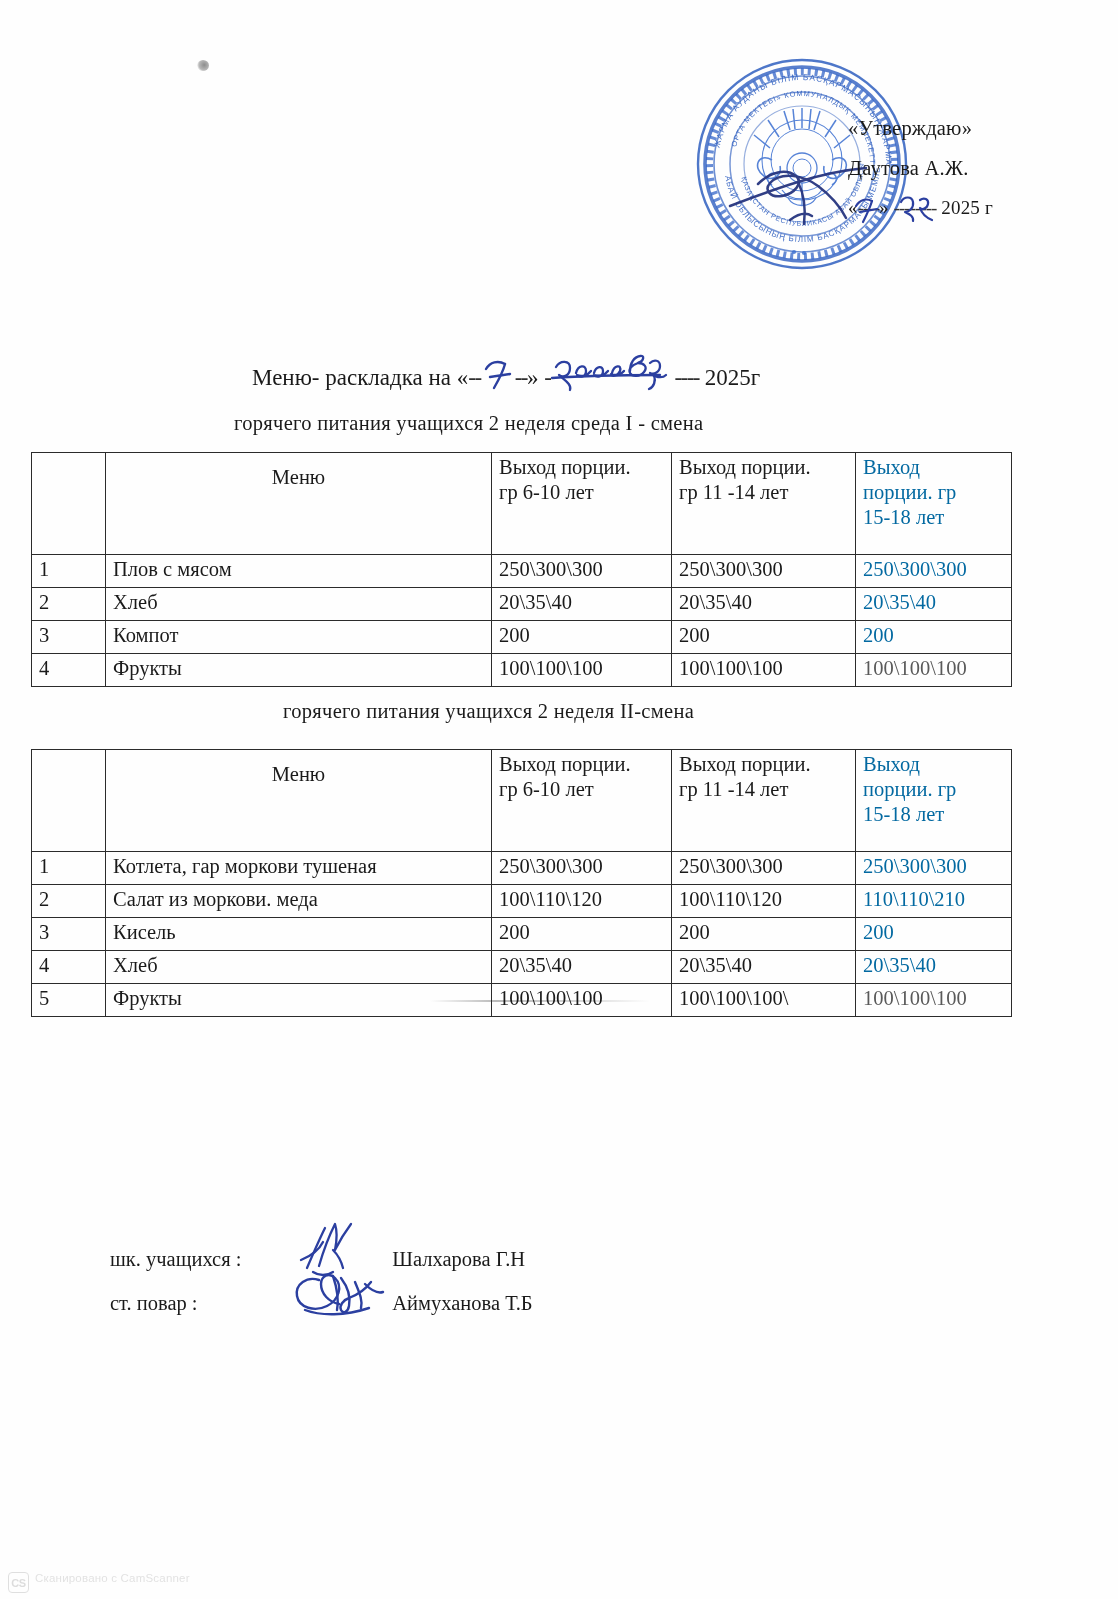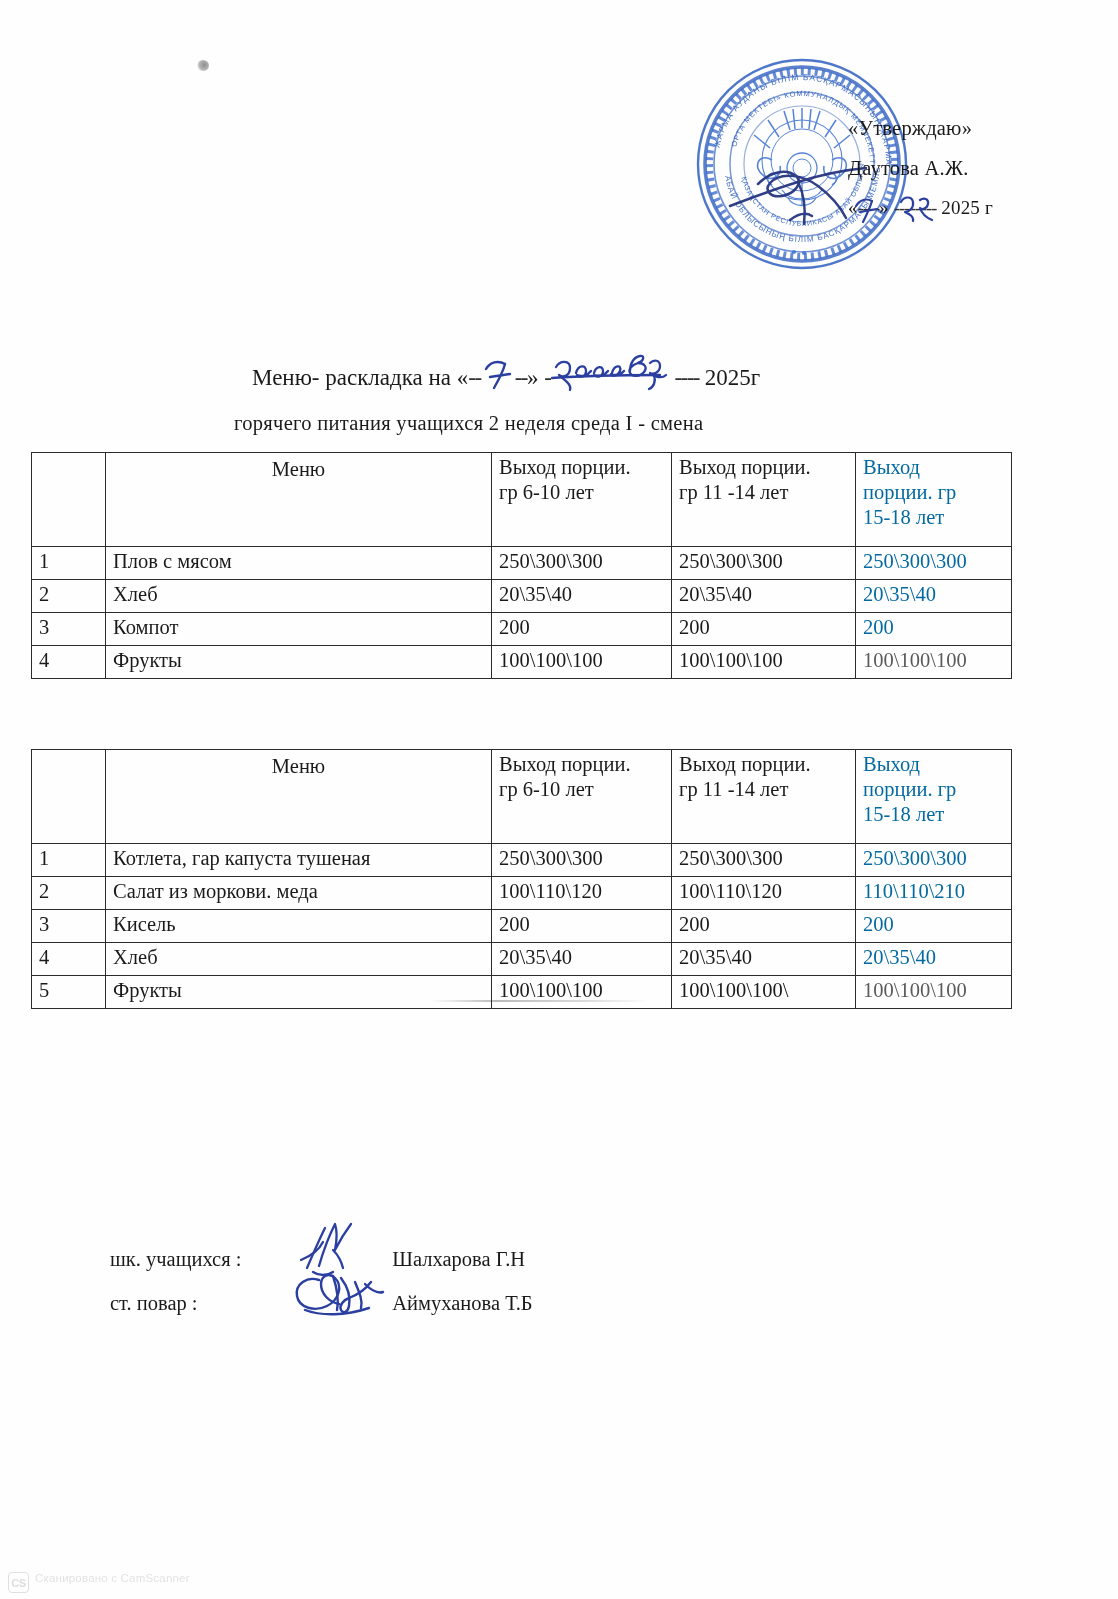--- a/index.html
+++ b/index.html
@@ -145,21 +145,21 @@
   }
   .col-idx   { width: 74px; }
   .col-menu  { width: 386px; }
   .col-p1    { width: 180px; }
   .col-p2    { width: 184px; }
   .col-p3    { width: 156px; }
 
   .menu-table thead td { height: 86px; }
   .menu-table thead .hdr-menu {
     text-align: center;
-    padding-top: 4px;
+    padding-top: 12px;
   }
   .menu-table tbody td { height: 27px; }
   .cell-idx { padding-left: 12px; }
   .cell-name { padding-left: 12px; margin-left: 17px; }
 
   
   .fade-light { color: #0369a1; }
   .fade-lighter { color: #5a5a5a; }
 
   
@@ -410,20 +410,21 @@
       <tr>
         <td class="cell-idx">4</td>
         <td class="cell-name">Фрукты</td>
         <td>100\100\100</td>
         <td>100\100\100</td>
         <td class="fade-lighter">100\100\100</td>
       </tr>
     </tbody>
   </table>
 
+  <div class="subtitle-2">горячего питания  учащихся  2 неделя  II-смена</div>
 
   <table class="menu-table" id="table-two">
     <colgroup>
       <col class="col-idx">
         <col class="col-menu">
         <col class="col-p1">
         <col class="col-p2">
         <col class="col-p3">
     </colgroup>
     <thead>
@@ -441,21 +442,21 @@
         <td class="fade-light">
           <div>Выход</div>
           <div>порции. гр</div>
           <div>15-18 лет</div>
         </td>
       </tr>
     </thead>
     <tbody>
       <tr>
         <td class="cell-idx">1</td>
-        <td class="cell-name">Котлета, гар капуста тушеная</td>
+        <td class="cell-name">Котлета, гар моркови тушеная</td>
         <td>250\300\300</td>
         <td>250\300\300</td>
         <td class="fade-light">250\300\300</td>
       </tr>
       <tr>
         <td class="cell-idx">2</td>
         <td class="cell-name">Салат из моркови. меда</td>
         <td>100\110\120</td>
         <td>100\110\120</td>
         <td class="fade-light">110\110\210</td>

